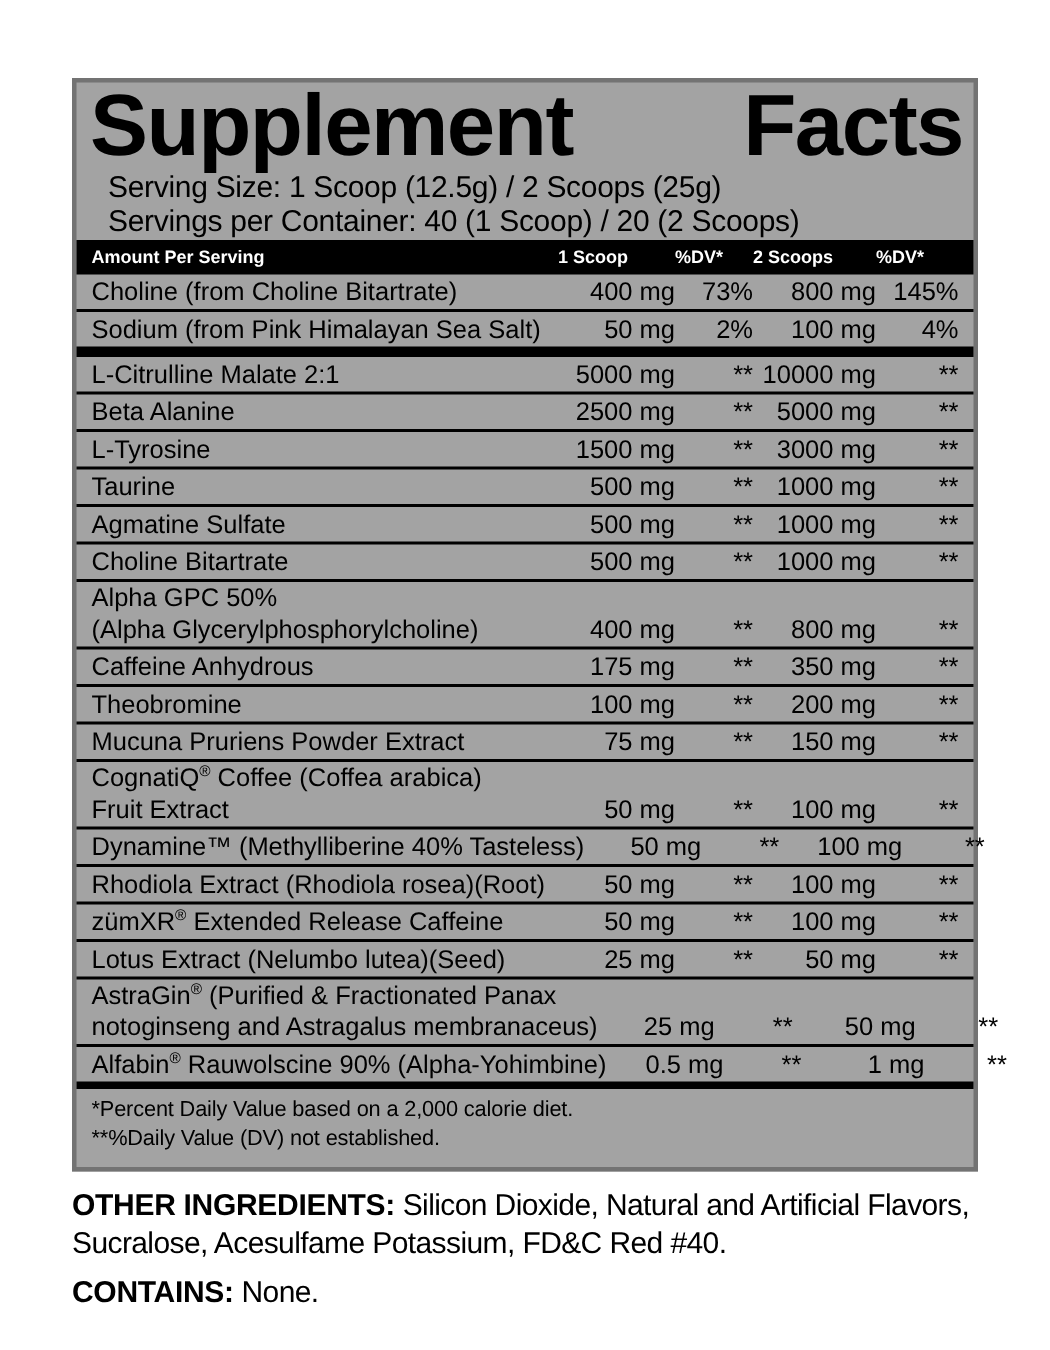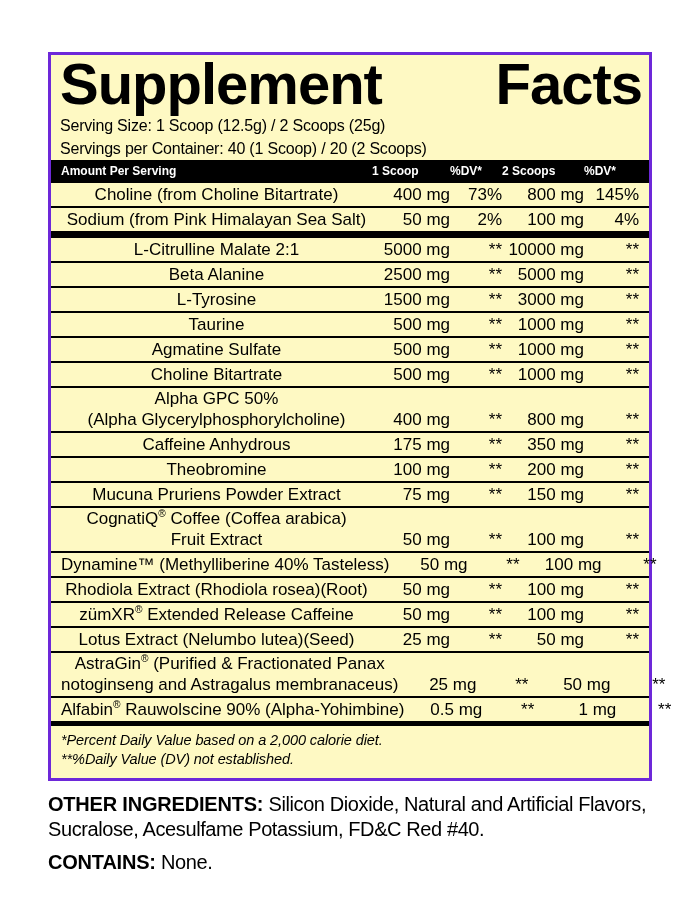--- a/index.html
+++ b/index.html
@@ -1,54 +1,54 @@
 <!DOCTYPE html>
 <html><head>
 <meta charset="utf-8">
 <style>
   html,body { margin:0; padding:0; }
   body { font-family: "Liberation Sans", sans-serif; color:#000; background:#fff; }
   .page { position:relative; width:700px; height:900px; background:#ffffff; overflow:hidden; }
 
   .sf-box {
     position:absolute; left:48px; top:52px; width:604px;
-    border:3px solid #6d28d9; background:#fef9c3; box-sizing:border-box;
+    border:3px solid #737373; background:#a3a3a3; box-sizing:border-box;
   }
 
   .sf-title {
     display:flex; justify-content:space-between; align-items:baseline;
     padding:1px 7px 2px 9px;
     font-size:58px; font-weight:800; letter-spacing:-1px; line-height:56px;
     white-space:nowrap;
   }
 
-  .serving { font-size:16px; line-height:23px; padding:0 9px; letter-spacing:-0.2px; }
+  .serving { font-size:20px; line-height:23px; padding:0 21px; letter-spacing:-0.2px; }
   .serving:last-of-type { padding-bottom:4px; }
 
   .grid-row { display:grid; grid-template-columns:1fr 78px 52px 82px 55px; }
 
   .hdr-bar {
     background:#000; color:#fff; font-weight:700; font-size:12px;
     padding:4px 10px 5px 10px; align-items:center;
   }
   .hdr-bar .val { text-align:left; white-space:nowrap; }
 
   .row {
     padding:1px 10px; border-bottom:2px solid #000;
     align-items:end; min-height:21px; font-size:17px;
   }
   .rows .row:last-child { border-bottom:none; }
-  .row .nline { white-space:nowrap; line-height:20.5px;text-align:center; }
+  .row .nline { white-space:nowrap; line-height:20.5px; }
   .row .val { text-align:right; white-space:nowrap; line-height:20.5px; }
   sup { font-size:60%; vertical-align:super; line-height:0; }
 
   .thick-divider { height:7px; background:#000; }
   .thick-divider.thin { height:5px; }
 
-  .footnotes { font-size:14.5px; line-height:19px; padding:5px 24px 9px 10px; letter-spacing:-0.1px;font-style:italic; }
+  .footnotes { font-size:14.5px; line-height:19px; padding:5px 24px 9px 10px; letter-spacing:-0.1px; }
 
   .below { position:absolute; left:48px; top:792px; width:615px; }
   .oi { margin:0; font-size:20px; line-height:25px; letter-spacing:-0.4px; }
   .oi b { font-weight:700; letter-spacing:-0.2px;margin-top:46px; }
   .oi.contains { margin-top:8px; }
 </style>
 </head>
 <body>
 
 <div class="page">

